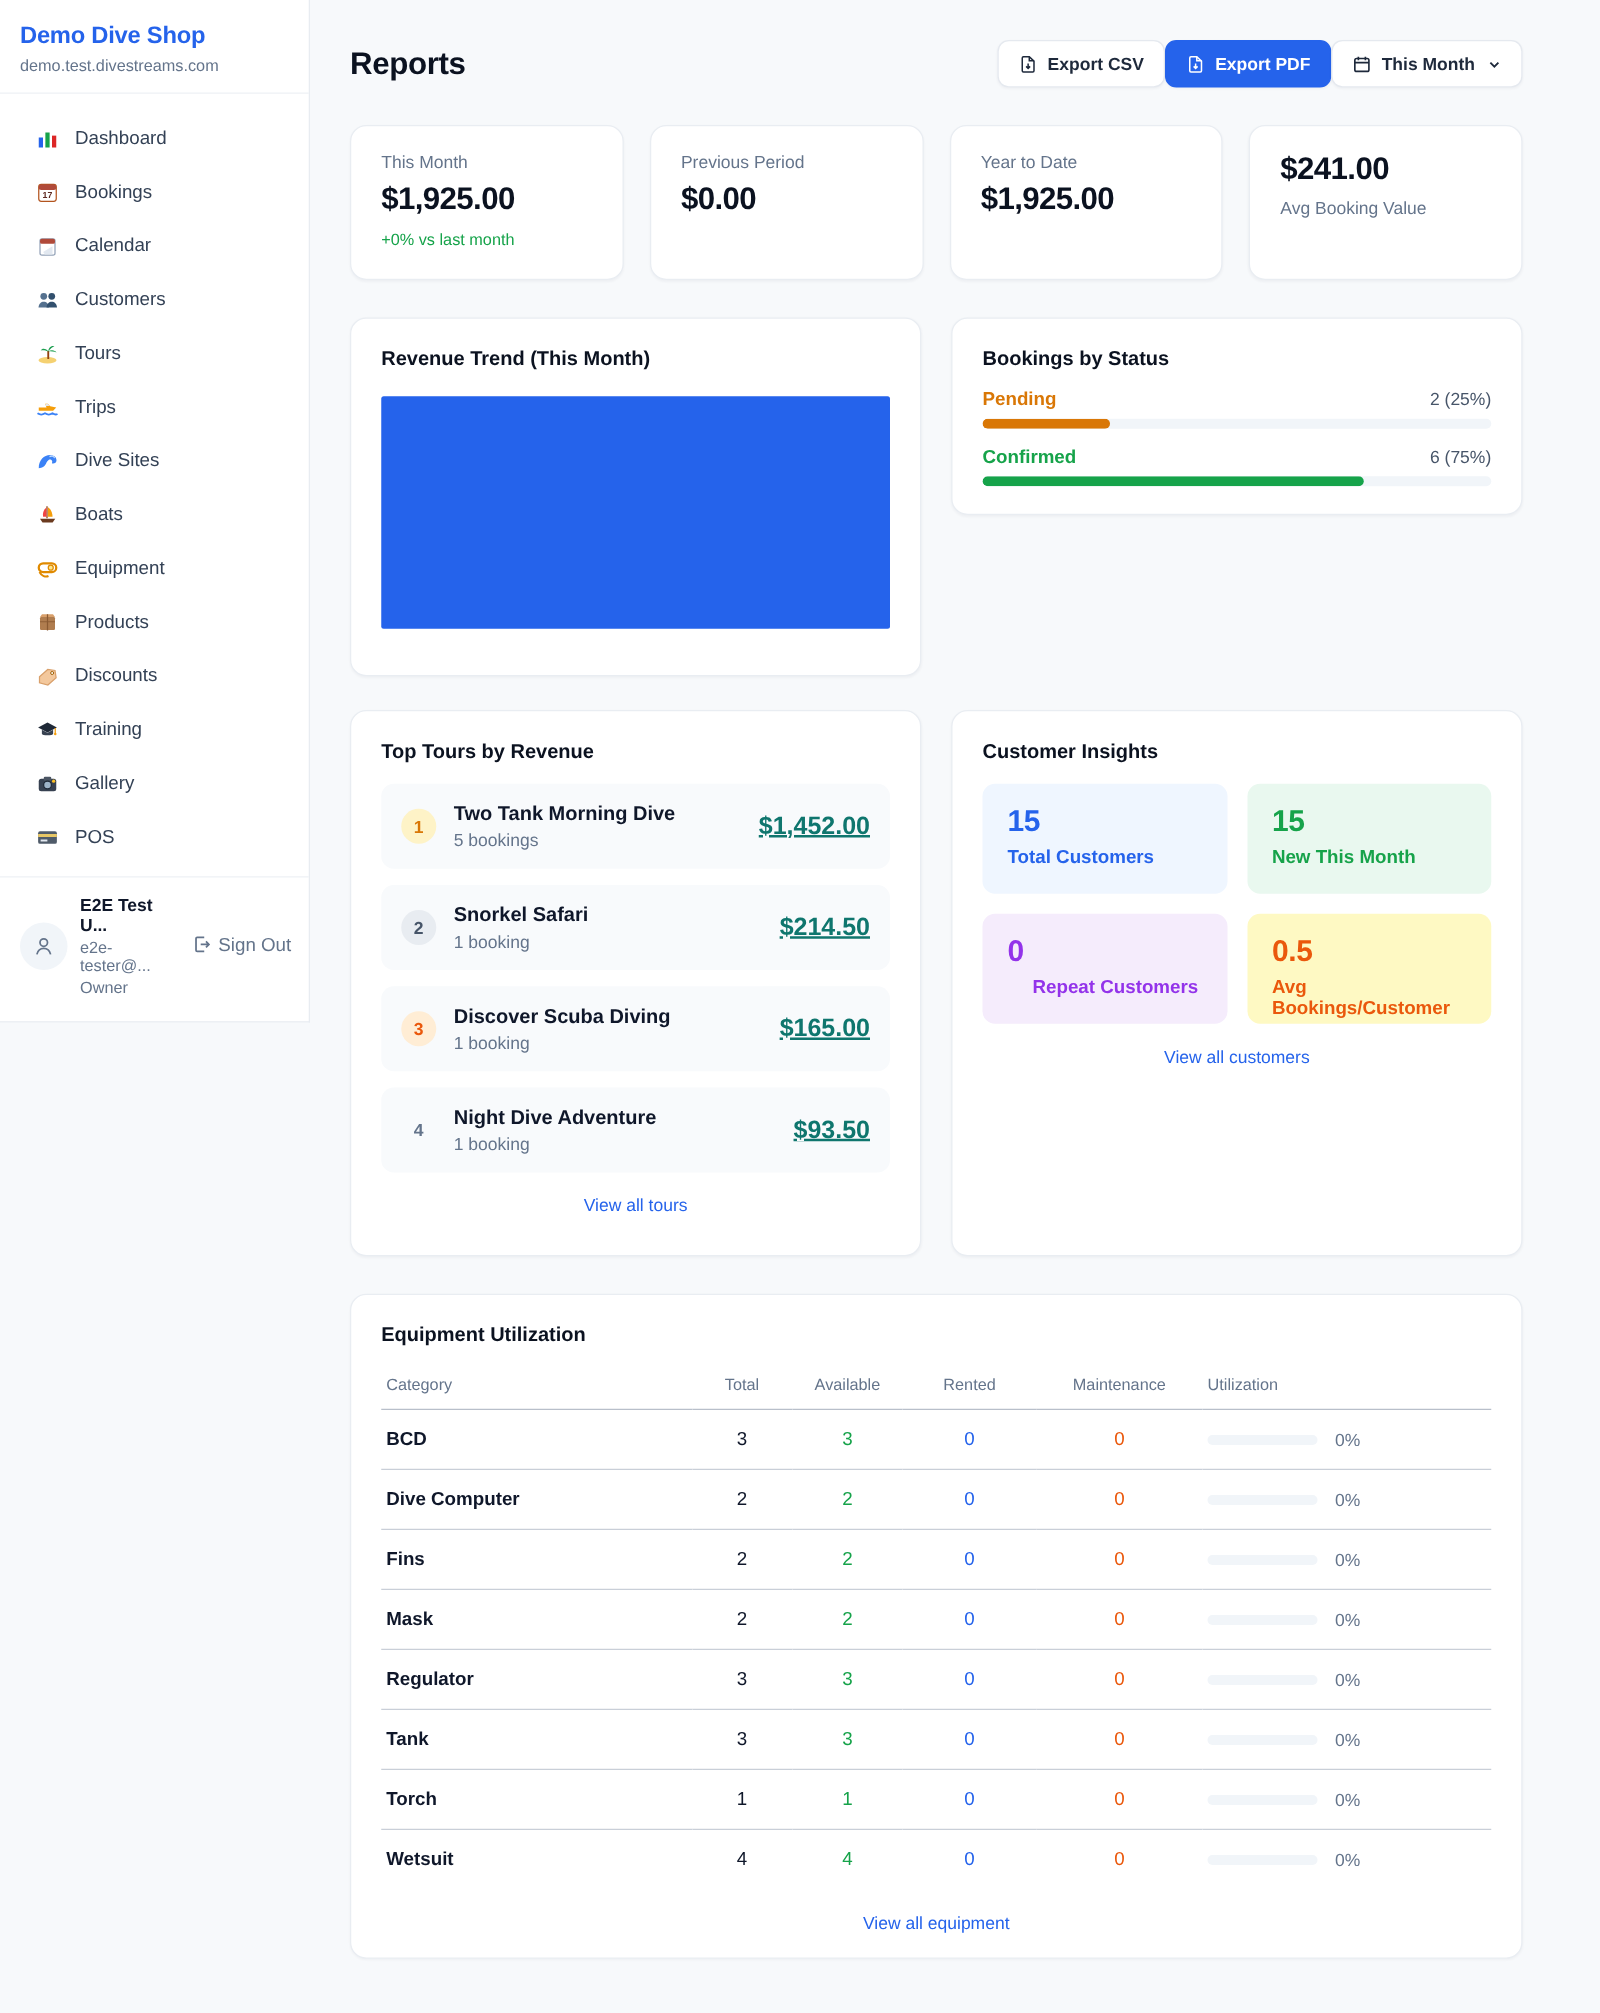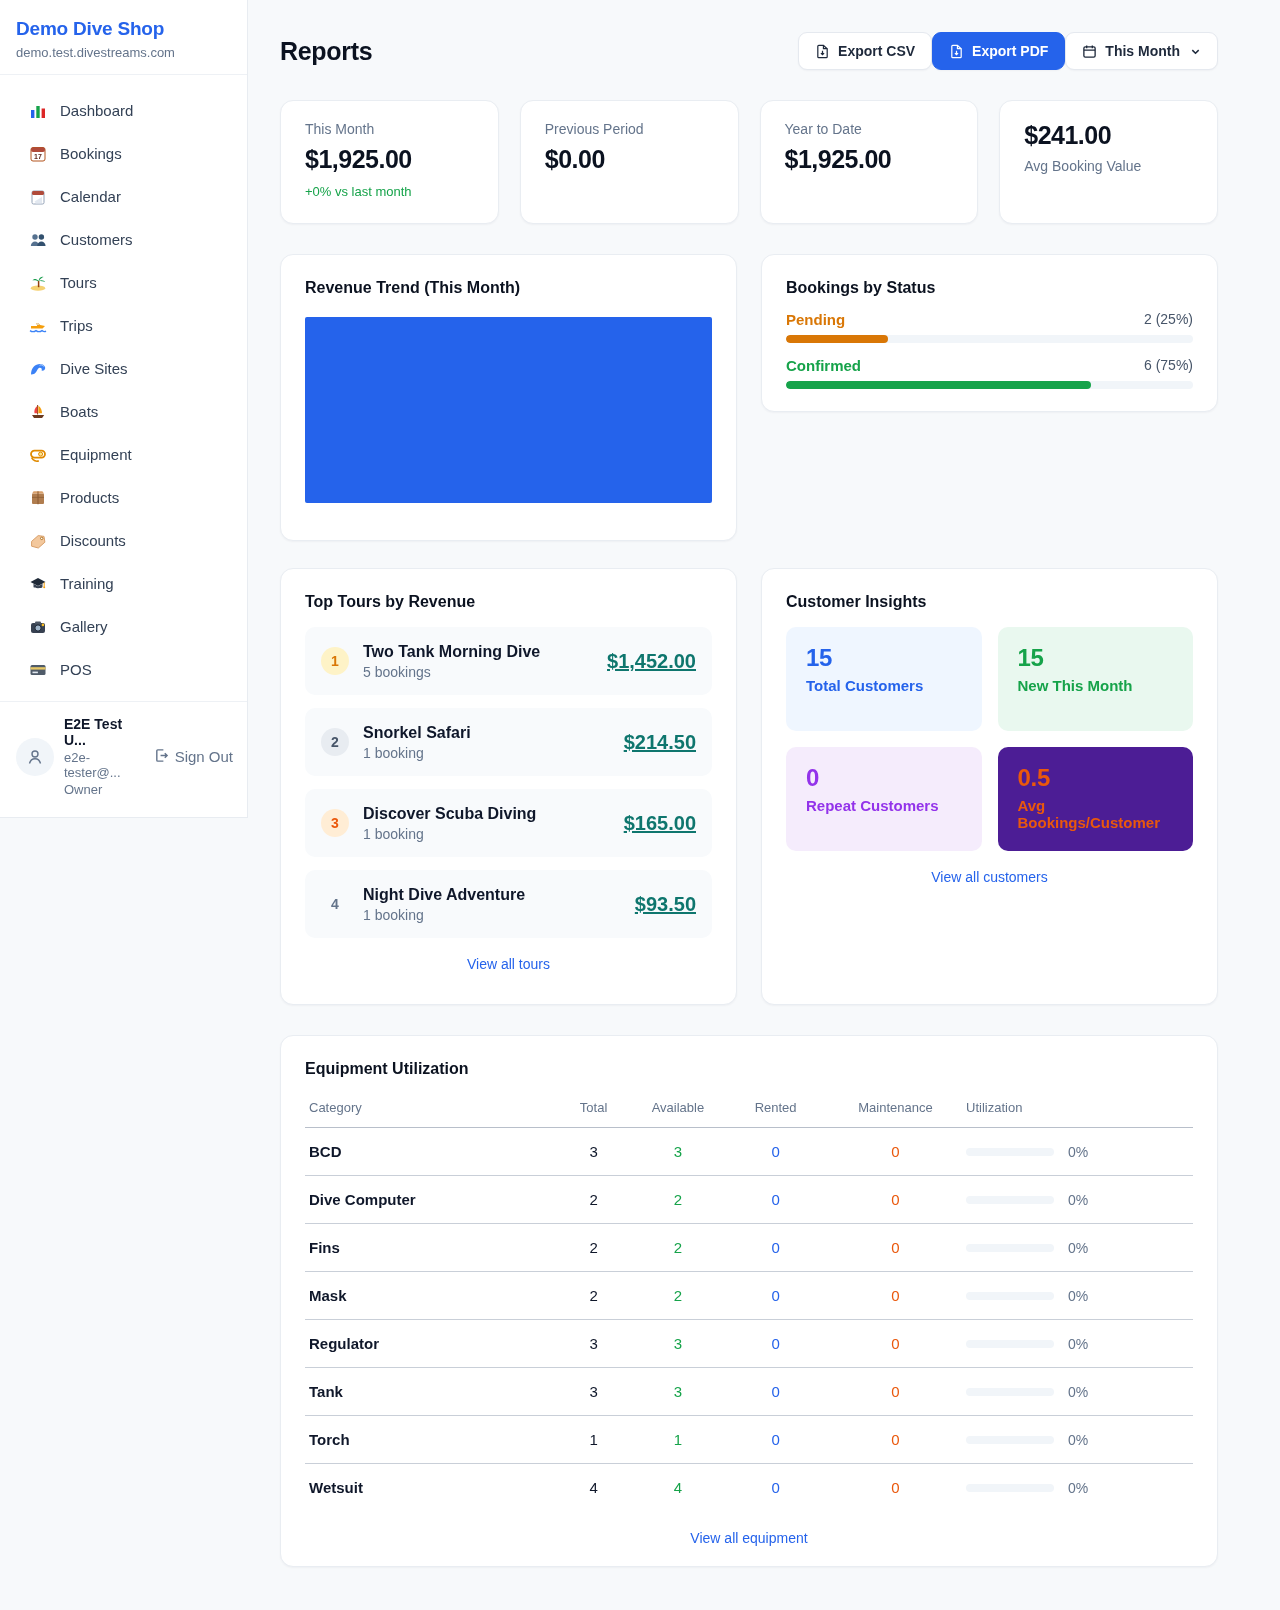--- a/index.html
+++ b/index.html
@@ -66,21 +66,21 @@
   .tour-row:first-of-type { margin-top:16px; }
   .rank { width:28px; height:28px; border-radius:50%; display:flex; align-items:center; justify-content:center; font-size:14px; font-weight:600; flex:0 0 28px; }
   .tour-info { flex:1; min-width:0; }
   .tour-name { font-size:16px; font-weight:600; color:#0f172a; }
   .tour-bookings { font-size:14px; color:#64748b; margin-top:3px; }
   .tour-amount { font-size:20px; font-weight:bold; color:#0f766e; white-space:nowrap;text-decoration:underline; }
   .view-all { display:block; text-align:center; color:#2563eb; font-size:14px; margin-top:18px; cursor:pointer; text-decoration:none; }
   
   .insights-card { padding:24px; }
   .insight-grid { display:grid; grid-template-columns:1fr 1fr; gap:16px; margin-top:16px; }
-  .insight-tile { border-radius:10px; padding:17px 20px; height:104px; }
+  .insight-tile { border-radius:10px; padding:17px 20px; height:88px; }
   .insight-value { font-size:24px; font-weight:bold; letter-spacing:-0.3px; }
   .insight-label { font-size:15px; font-weight:600; margin-top:5px; }
   
   .equip-card { margin-top:30px; padding:24px 24px 20px; }
   table.equip { width:100%; border-collapse:collapse; margin-top:16px; }
   .equip th { font-size:13px; font-weight:400; color:#64748b; text-align:center; padding:6px 4px 12px; }
   .equip th:first-child { text-align:left; }
   .equip th:last-child { text-align:left; }
   .equip td { border-top:1px solid #c9cfd8; padding:0 4px; height:48px; font-size:15px; text-align:center; }
   .equip thead th { border-bottom:1px solid #b8bfca; padding-bottom:12px; }
@@ -372,23 +372,23 @@
         <div class="insight-tile" style="background: rgb(239, 246, 255);">
           <div class="insight-value" style="color: rgb(37, 99, 235);">15</div>
           <div class="insight-label" style="color: rgb(37, 99, 235);">Total Customers</div>
         </div>
         <div class="insight-tile" style="background: rgb(233, 248, 239);">
           <div class="insight-value" style="color: rgb(22, 163, 74);">15</div>
           <div class="insight-label" style="color: rgb(22, 163, 74);">New This Month</div>
         </div>
         <div class="insight-tile" style="background: rgb(245, 236, 252);">
           <div class="insight-value" style="color: rgb(147, 51, 234);">0</div>
-          <div class="insight-label" style="color: rgb(147, 51, 234);">Repeat Customers</div>
-        </div>
-        <div class="insight-tile" style="background: #4c1d95;">
+          <div class="insight-label" style="color: rgb(147, 51, 234); margin-left: 20px;">Repeat Customers</div>
+        </div>
+        <div class="insight-tile" style="background: #fef9c3;">
           <div class="insight-value" style="color: rgb(234, 88, 12);">0.5</div>
           <div class="insight-label" style="color: rgb(234, 88, 12);">Avg Bookings/Customer</div>
         </div>
       </div>
       <a class="view-all">View all customers</a>
     </section>
   </div>
 
   <section class="card equip-card">
     <h2 class="card-title">Equipment Utilization</h2>

